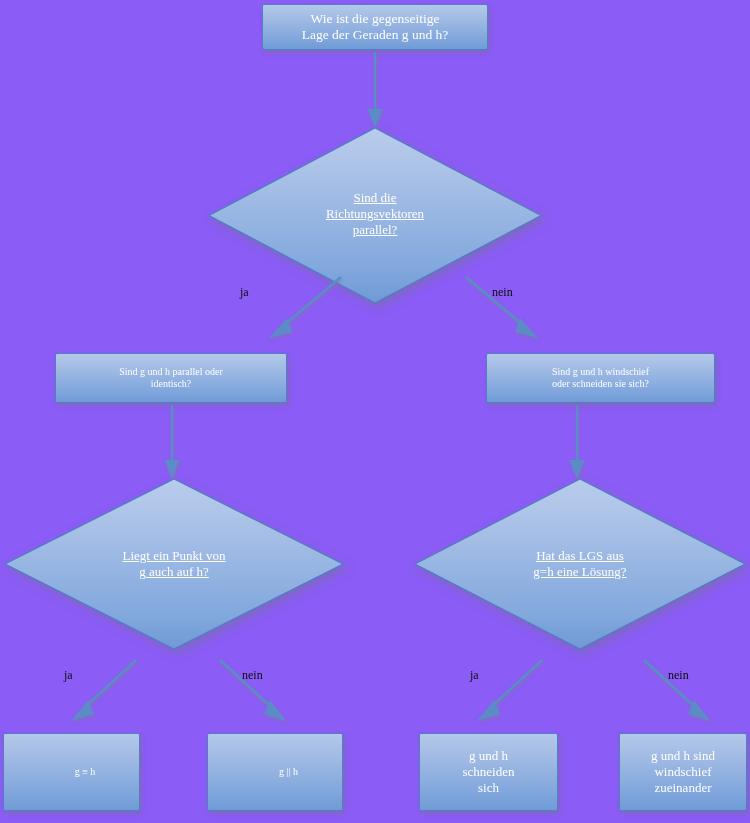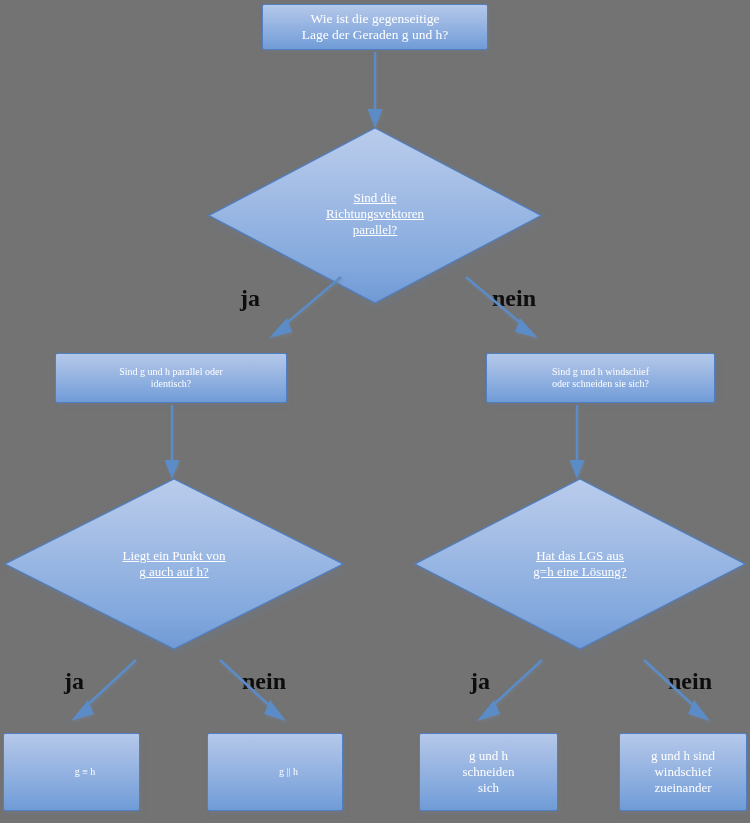--- a/index.html
+++ b/index.html
@@ -7,21 +7,21 @@
     padding: 0;
     background: #ffffff;
   }
   body {
     font-family: "Liberation Serif", "DejaVu Serif", serif;
   }
   #canvas {
     position: relative;
     width: 750px;
     height: 823px;
-    background: #737373;
+    background: #8b5cf6;
     overflow: hidden;
   }
 
   
   .node {
     position: absolute;
     box-sizing: border-box;
     display: flex;
     align-items: center;
     justify-content: center;
@@ -53,22 +53,22 @@
     white-space: pre-line;
     line-height: 1.24;
     user-select: none;
     pointer-events: none;
   }
 
   
   .edge-label {
     position: absolute;
     color: #0d0d0d;
-    font-weight: bold;
-    font-size: 24px;
+    font-weight: normal;
+    font-size: 12px;
     line-height: 1;
     user-select: none;
   }
 
   
   .arrow {
     position: absolute;
     overflow: visible;
     filter: drop-shadow(1.5px 2px 1.5px rgba(120,130,145,0.5));
   }

